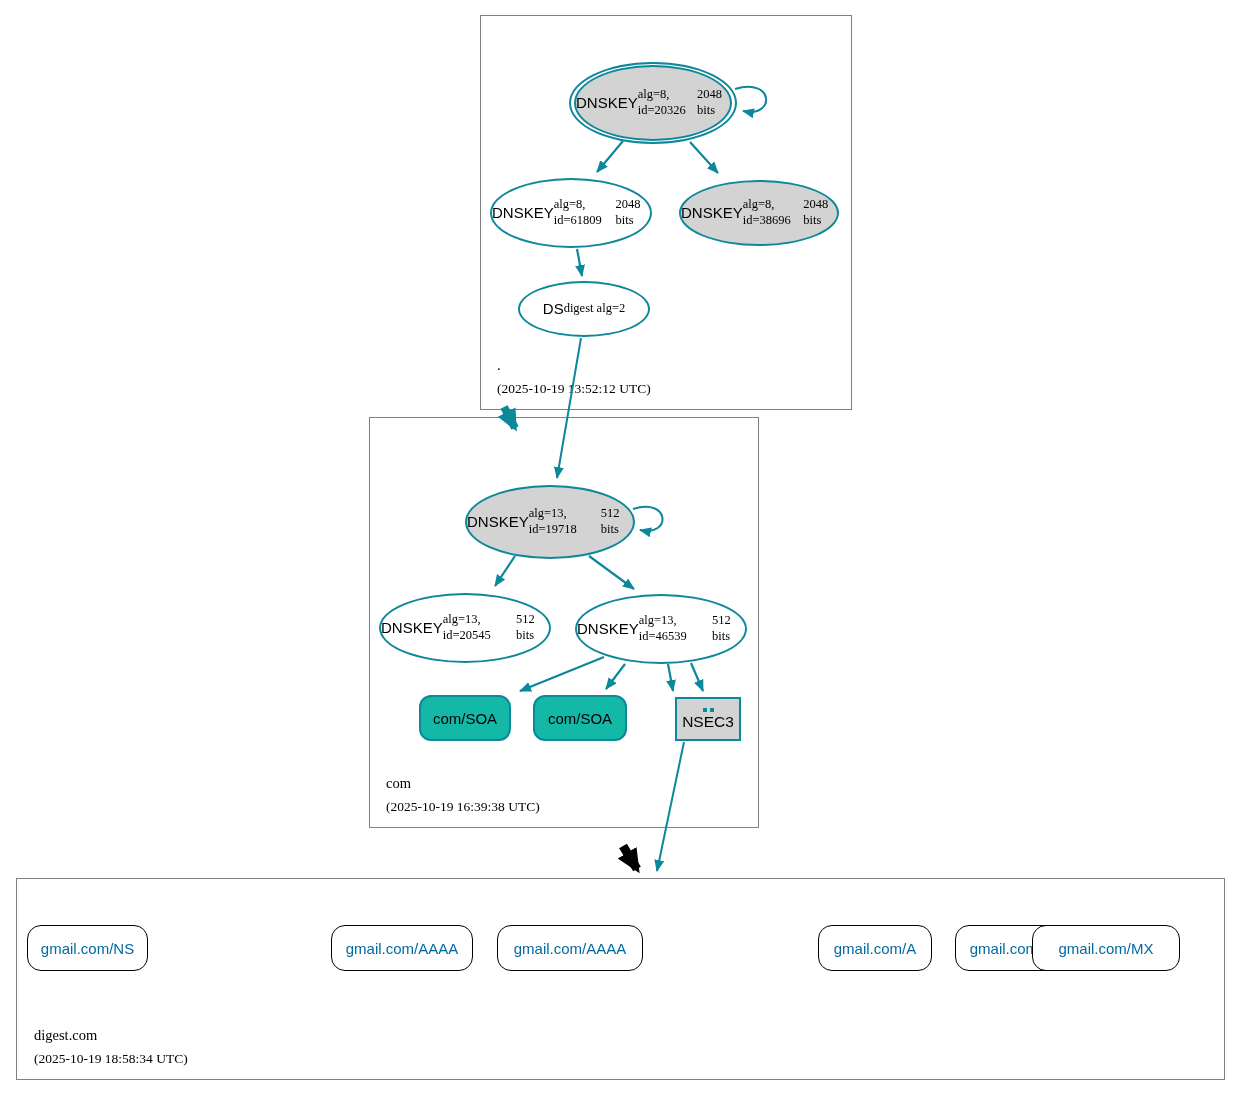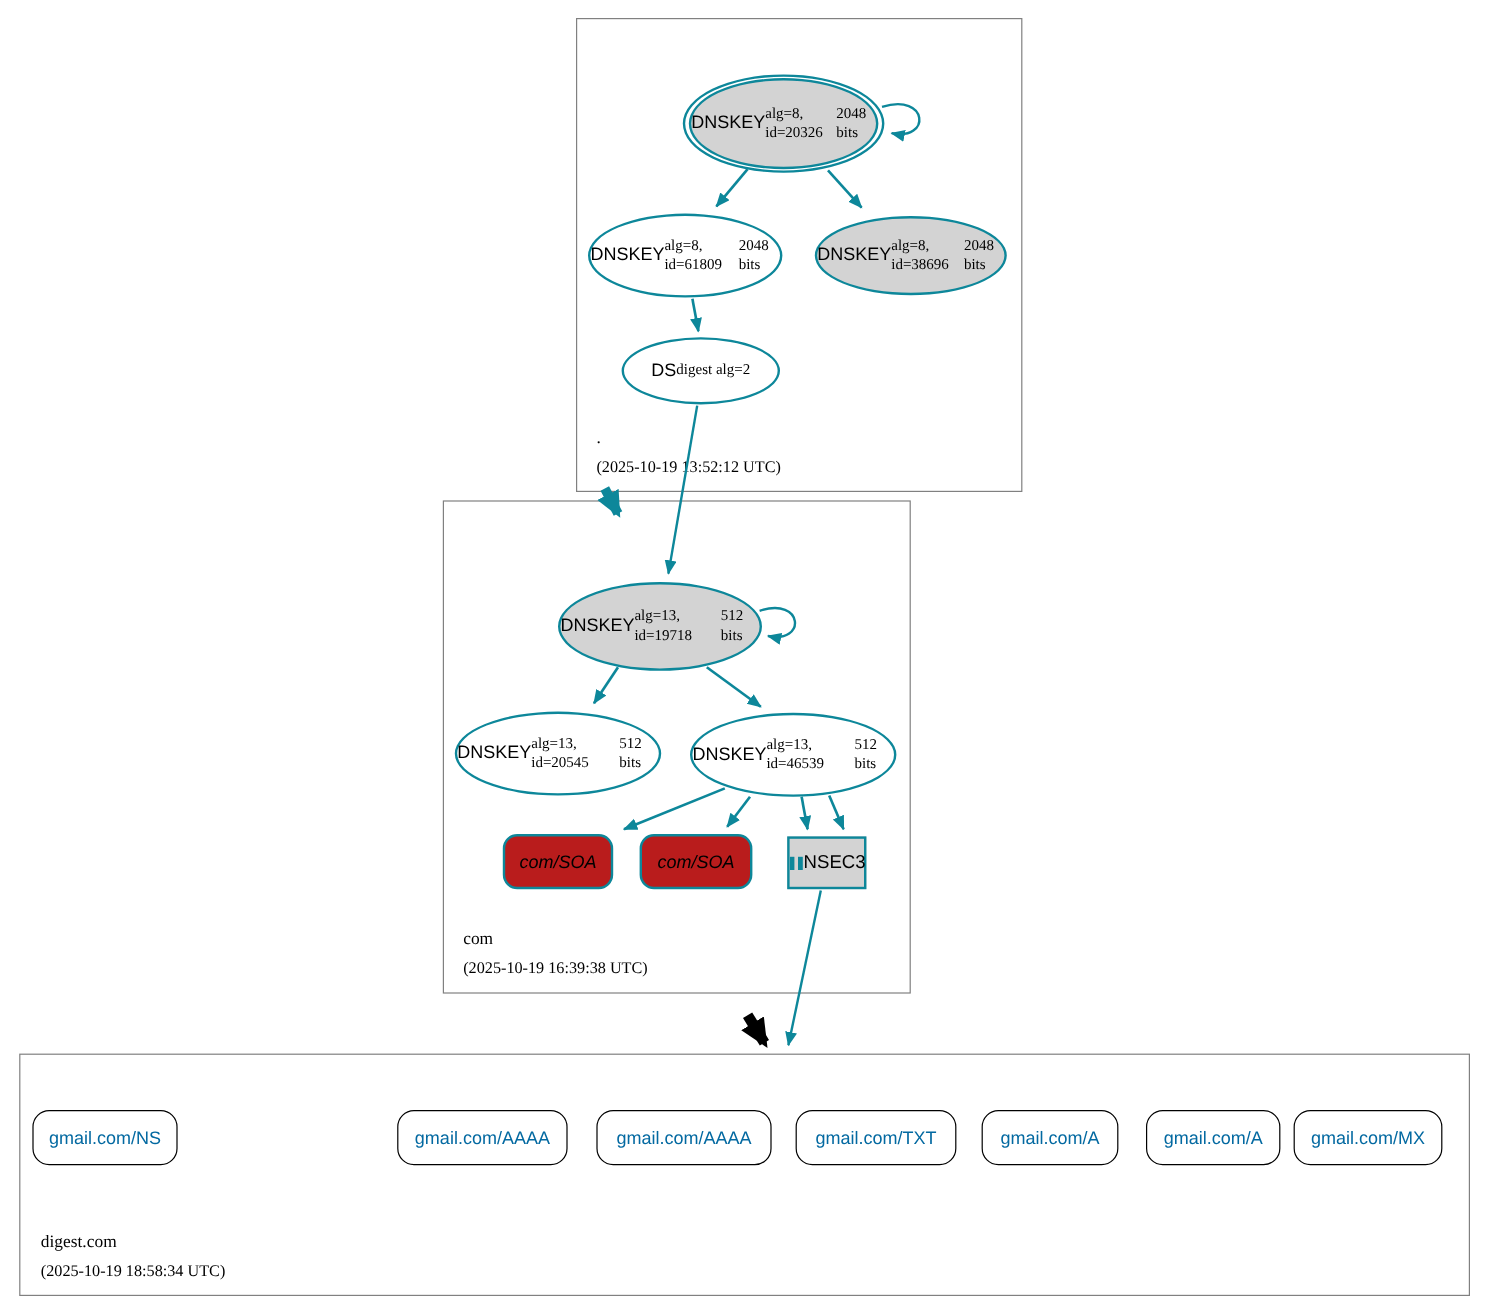--- a/index.html
+++ b/index.html
@@ -16,25 +16,25 @@
   .zone-ts{font-size:13.5px;}
   .node{position:absolute;box-sizing:border-box;display:flex;align-items:center;justify-content:center;}
   .ellipse{border:2px solid var(--teal);border-radius:50%;background:#fff;}
   .ellipse .inner{width:100%;height:100%;border-radius:50%;display:flex;flex-direction:row;
                   align-items:center;justify-content:center;}
   .ellipse.double{padding:3px;background:#fff;}
   .ellipse.double .inner{border:2px solid var(--teal);background:var(--nodegray);}
   .ellipse.gray{background:var(--nodegray);}
   .ntitle{font-family:"Liberation Sans",sans-serif;font-size:15px;color:#000;line-height:1.2;}
   .nsub{font-family:"Liberation Serif",serif;font-size:12.5px;color:#000;line-height:1.25;}
-  .rrect{border:2px solid var(--teal);border-radius:12px;background:#b91c1c;
-         font-size:15px;color:#000;font-style:italic;}
+  .rrect{border:2px solid var(--teal);border-radius:12px;background:#14b8a6;
+         font-size:15px;color:#000;}
   .rrect-black{border:1.7px solid #000;border-radius:14px;background:#fff;font-size:15px;color:#0369a1;}
   .nsec3{border:2.5px solid var(--teal);background:var(--nodegray);display:flex;
-         padding:20px;}
+         flex-direction:column;padding:20px;margin-left:19px;}
   .nsec3-cells{display:flex;gap:3px;height:11px;margin:1px;}
   .nsec3-cell{flex:1;border:2px solid var(--teal);background:var(--nodegray);box-sizing:border-box;}
   .nsec3-label{flex:1;display:flex;align-items:center;justify-content:center;
                font-size:15.5px;color:#000;}
   svg.edges{position:absolute;left:0;top:0;pointer-events:none;}
 </style>
 </head>
 <body>
 
 <div id="canvas">
@@ -177,26 +177,23 @@
 
   <div class="node rrect-black" style="left:27px;top:925px;width:121px;height:46px;">
     <span>gmail.com/NS</span>
   </div>
   <div class="node rrect-black" style="left:331px;top:925px;width:142px;height:46px;">
     <span>gmail.com/AAAA</span>
   </div>
   <div class="node rrect-black" style="left:497px;top:925px;width:146px;height:46px;">
     <span>gmail.com/AAAA</span>
   </div>
-  <div class="node rrect-black" style="left:663px;top:925px;width:134px;height:46px;">
-    <span>gmail.com/TXT</span>
-  </div>
   <div class="node rrect-black" style="left:818px;top:925px;width:114px;height:46px;">
     <span>gmail.com/A</span>
   </div>
   <div class="node rrect-black" style="left:955px;top:925px;width:112px;height:46px;">
     <span>gmail.com/A</span>
   </div>
-  <div class="node rrect-black" style="left:1078px;top:925px;width:124px;height:46px;">
+  <div class="node rrect-black" style="left:1032px;top:925px;width:148px;height:46px;">
     <span>gmail.com/MX</span>
   </div>
 
 </div>
 
 </body></html>

